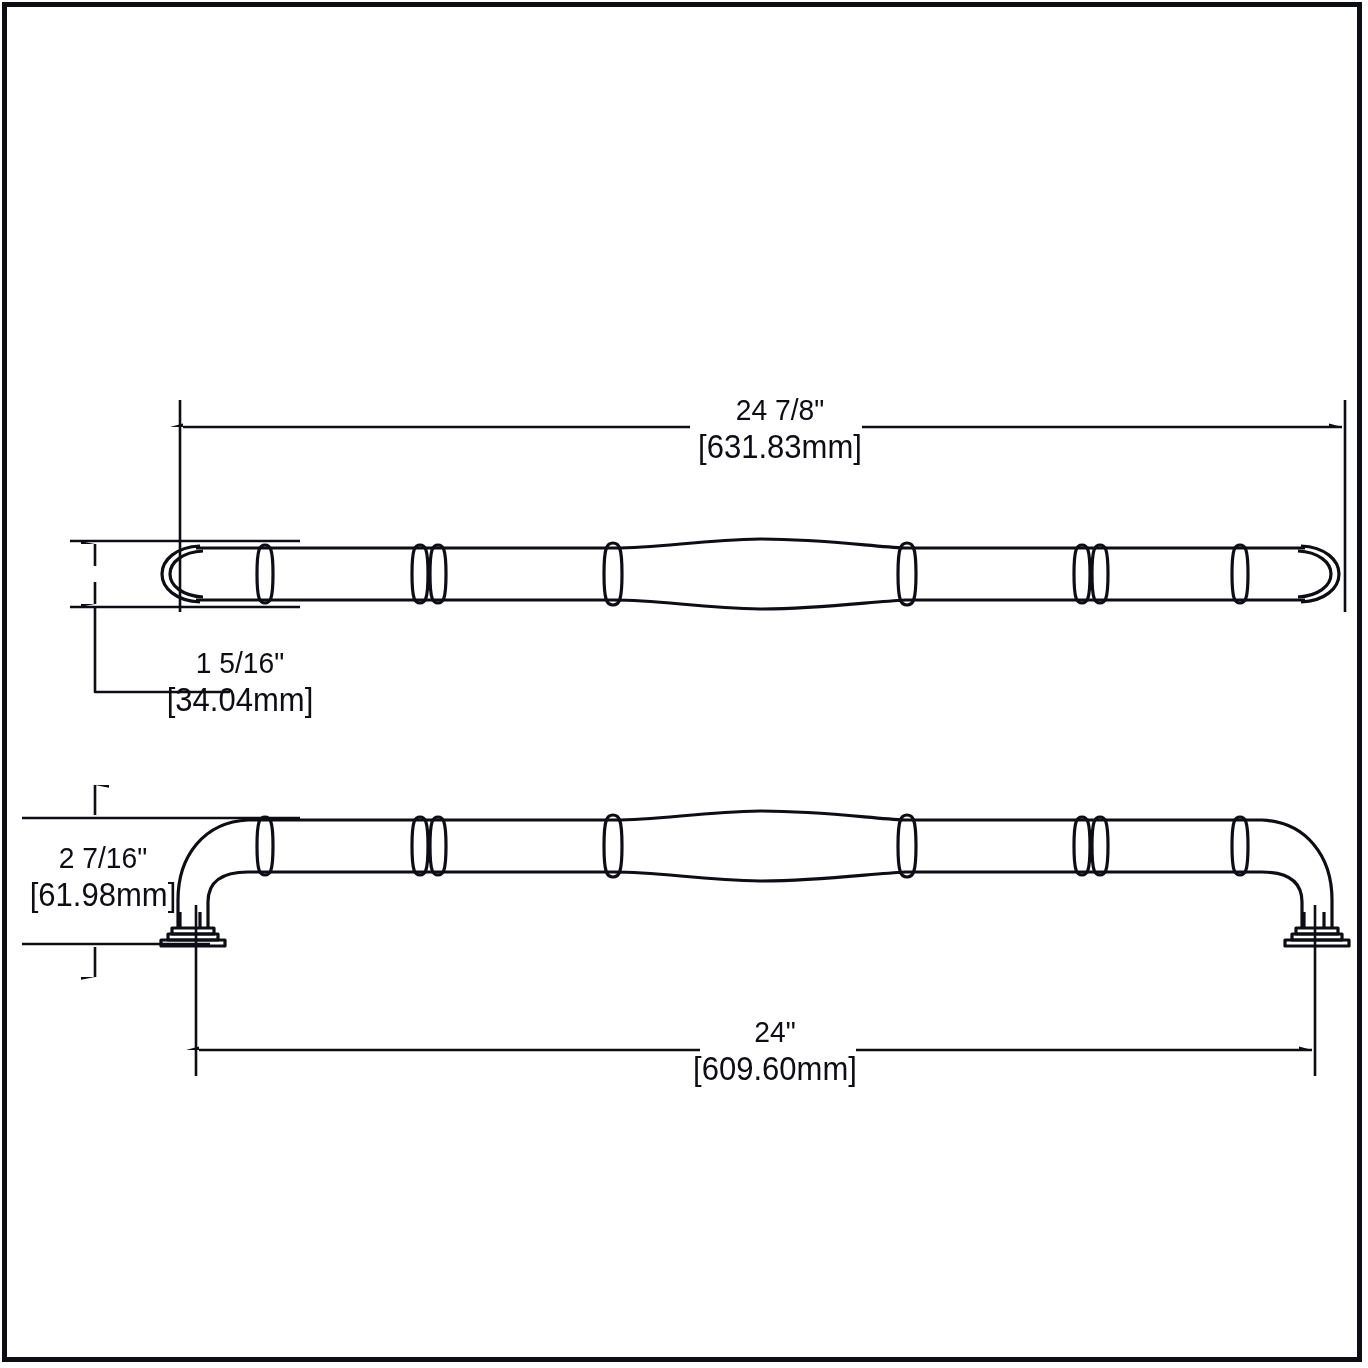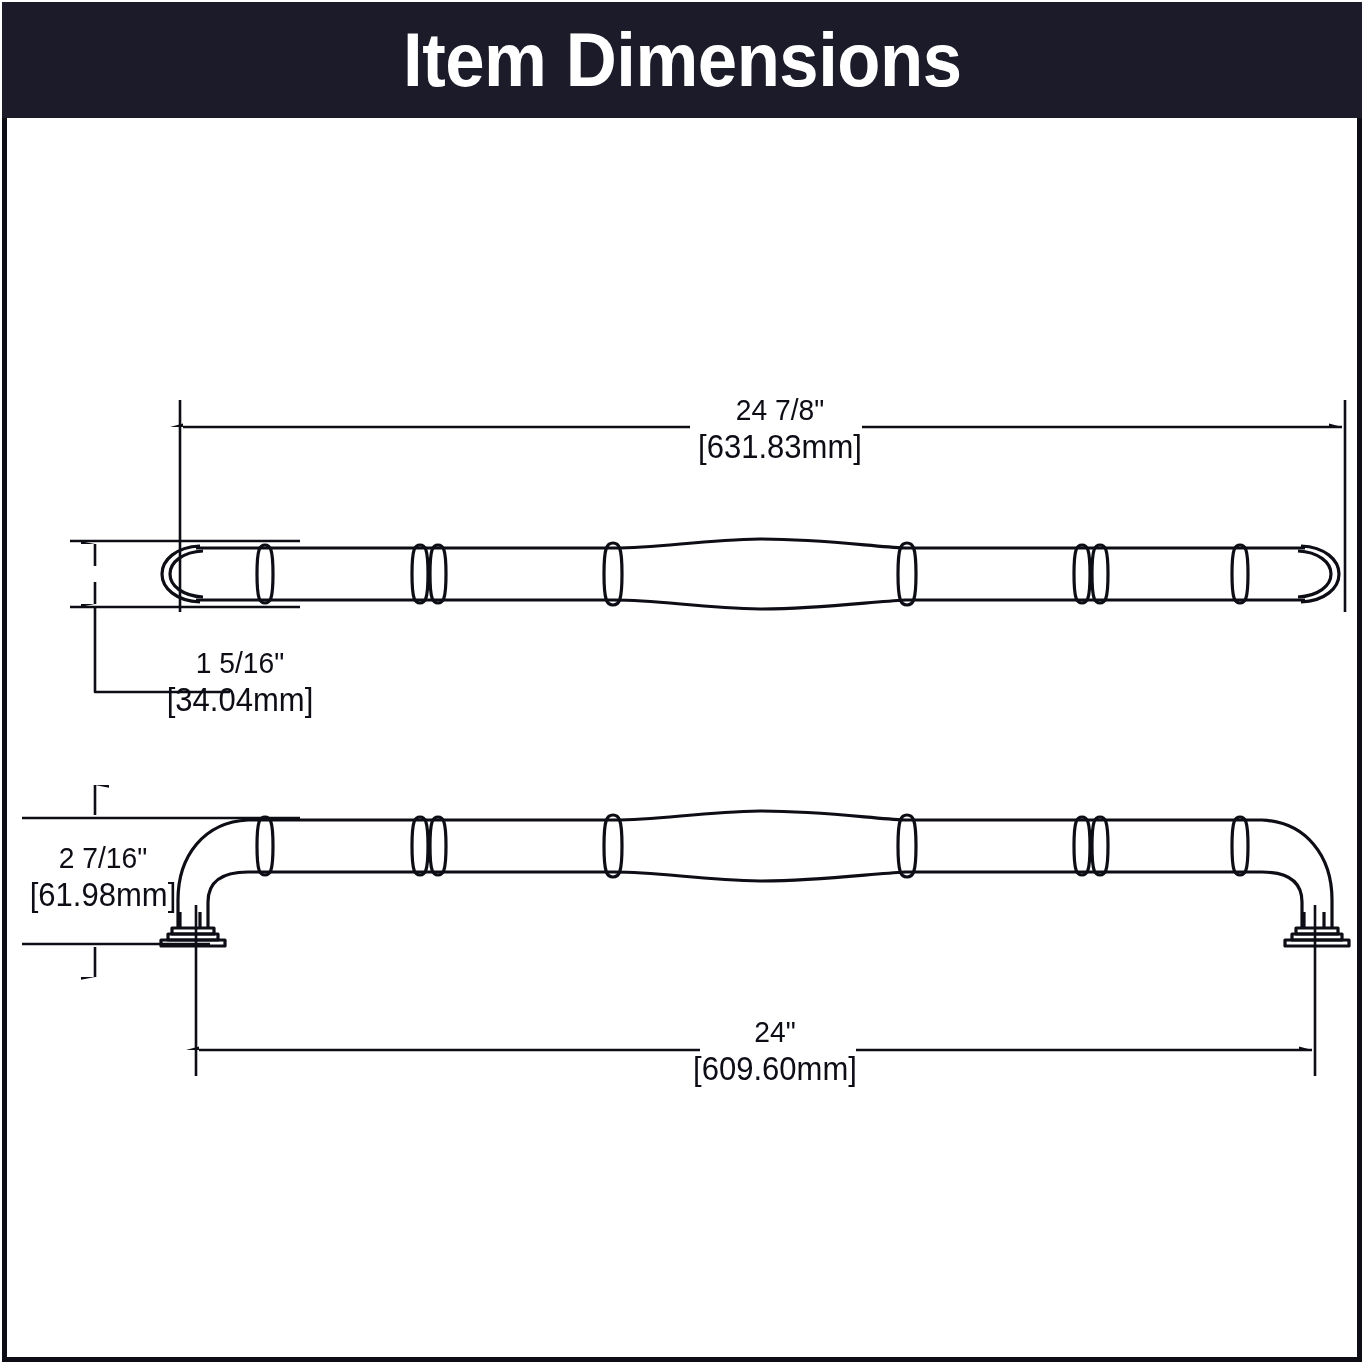--- a/index.html
+++ b/index.html
@@ -75,23 +75,20 @@
     transform: scaleX(0.94);
   }
 </style>
 </head>
 <body>
 
 <div id="page">
 
   <div id="frame"></div>
 
-  <div id="header-bar">
-    <div id="header-title">Item Dimensions</div>
-  </div>
 
   <svg id="drawing" viewBox="0 0 1368 1368" xmlns="http://www.w3.org/2000/svg">
 
     <defs>
       <marker id="arrL" markerWidth="14" markerHeight="10" refX="13" refY="5" orient="auto" markerUnits="userSpaceOnUse">
         <path d="M13,5 L0,5 L13,1.6 L13,8.4 Z" fill="#0d0d16"></path>
       </marker>
       <marker id="arrR" markerWidth="14" markerHeight="10" refX="13" refY="5" orient="auto" markerUnits="userSpaceOnUse">
         <path d="M13,5 L0,5 L0,1.6 L13,5 L0,8.4 Z" fill="#0d0d16"></path>
       </marker>

